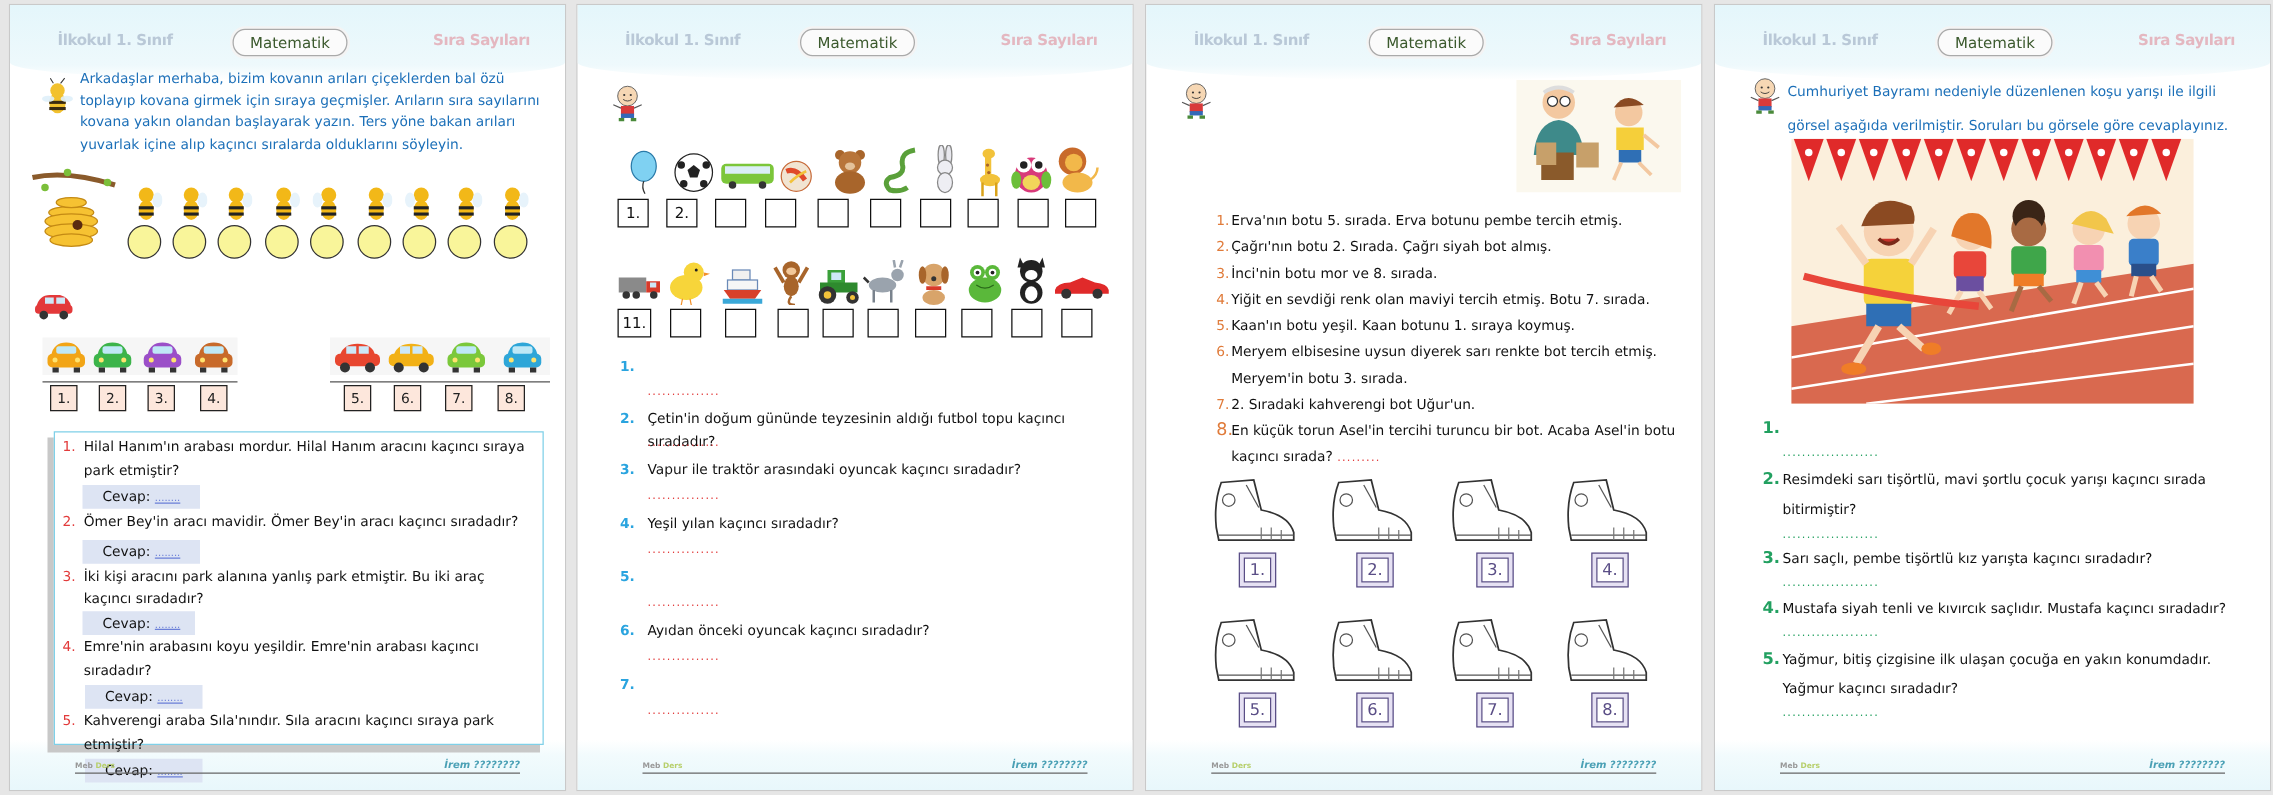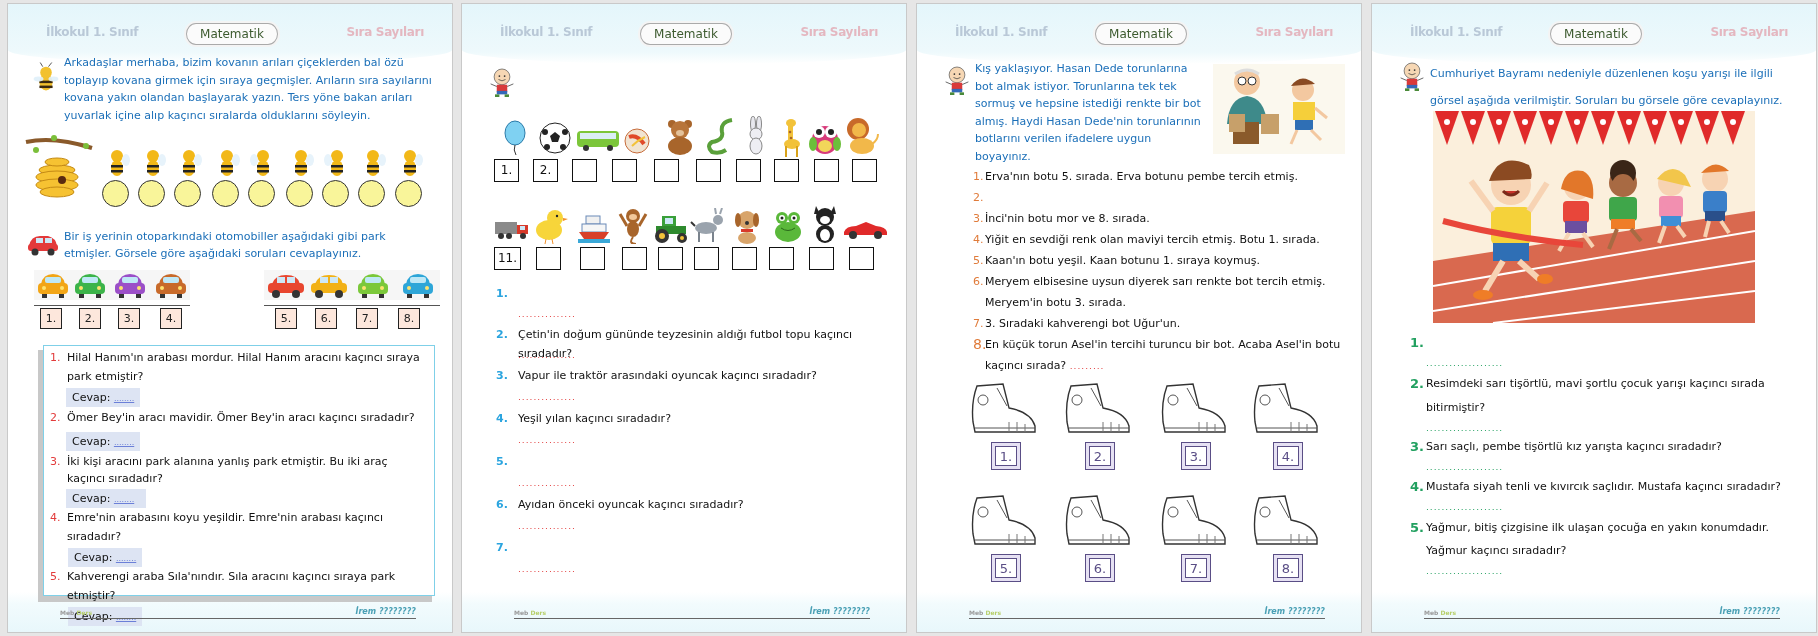--- a/index.html
+++ b/index.html
@@ -39,21 +39,21 @@
   .num-red { color: #e23b3b; }
   .num-blue { color: #2aa4df; font-weight: bold; }
   .num-orange { color: #e07b3a; }
   .num-green { color: #22a060; font-weight: bold; }
   .dots-red { color: #e23b3b; font-size: 9px; letter-spacing: 1px; }
   .dots-green { color: #22a060; font-size: 9px; letter-spacing: 1px; }
   .box { position: absolute; width: 25px; height: 23px; border: 1.5px solid #111; background: #fff; font-size: 12px; text-align: center; line-height: 20px; color: #111; }
   .pbox { position: absolute; width: 22px; height: 21px; border: 1px solid #222; background: #fde7dc; font-size: 11px; text-align: center; line-height: 19px; color: #222; }
   .bootlabel { position: absolute; width: 30px; height: 28px; border: 1.5px solid #5a4e86; background: #e6e1f3; }
   .bootlabel .inner { position: absolute; left: 3px; top: 3px; right: 3px; bottom: 3px; border: 1px solid #5a4e86; background: #fff; text-align: center; font-size: 13px; line-height: 20px; color: #5a4e86; }
-  .cevap { display: inline-block; background: #dde4f3; padding: 0 6px; height: 19px; font-size: 11px; line-height: 19px; color: #111; }
+  .cevap { display: inline-block; background: #dde4f3; padding: 0 16px; height: 19px; font-size: 11px; line-height: 19px; color: #111; }
   .cevap .u { color: #6b7fd8; font-size: 8px; text-decoration: underline; text-decoration-color: #6b7fd8; }
 </style>
 </head>
 <body>
 
 <div class="page" style="left:7px;">
   <div class="topwave"></div>
   <div class="botwave"></div>
   <div class="hdr-left">İlkokul 1. Sınıf</div>
   <div class="hdr-center">Matematik</div>
@@ -178,21 +178,20 @@
   </div>
 
   <svg style="position:absolute; left:18px; top:228px;" width="34" height="24" viewBox="0 0 34 24">
     <path d="M3 14 Q5 4 14 4 L22 4 Q30 6 31 14 Z" fill="#e3393a"></path>
     <rect x="2" y="12" width="30" height="7" rx="3" fill="#e3393a"></rect>
     <rect x="10" y="6" width="7" height="5" fill="#cde8f7"></rect>
     <rect x="19" y="6" width="7" height="5" fill="#cde8f7"></rect>
     <circle cx="9" cy="20" r="3.5" fill="#333"></circle>
       <circle cx="25" cy="20" r="3.5" fill="#333"></circle>
   </svg>
-  <div class="intro" style="left:56px; top:224px; width:340px; line-height:17px;">Bir iş yerinin otoparkındaki otomobiller aşağıdaki gibi park etmişler. Görsele göre aşağıdaki soruları cevaplayınız.</div>
 
   <div style="position:absolute; left:26px; top:266px; width:156px; height:60px;">
     <div style="position:absolute; left:0; top:0; width:156px; height:30px; background:#f6f6f6;"></div>
     <div style="position:absolute; left:2px; top:2px;"><svg width="34" height="28" viewBox="0 0 34 28">
           <path d="M5 12 Q7 2 17 2 Q27 2 29 12 Z" fill="#f2a516"></path>
           <rect x="2" y="11" width="30" height="11" rx="4" fill="#f2a516"></rect>
           <rect x="9" y="5" width="16" height="6" rx="2" fill="#bfe8f6"></rect>
           <circle cx="8" cy="16" r="2" fill="#ffe36e"></circle>
           <circle cx="26" cy="16" r="2" fill="#ffe36e"></circle>
           <rect x="6" y="22" width="5" height="4" fill="#333"></rect>
@@ -554,21 +553,20 @@
     <circle cx="13" cy="10" r="1" fill="#333"></circle>
       <circle cx="19" cy="10" r="1" fill="#333"></circle>
     <path d="M12 14 Q16 17 20 14" stroke="#333" fill="none" stroke-width="0.8"></path>
     <rect x="10" y="20" width="12" height="8" fill="#d93a3a"></rect>
     <rect x="10" y="27" width="12" height="4" fill="#3468b8"></rect>
     <line x1="10" y1="22" x2="3" y2="19" stroke="#555"></line>
       <line x1="22" y1="22" x2="29" y2="19" stroke="#555"></line>
     <rect x="8" y="31" width="5" height="3" fill="#4a8a3a"></rect>
       <rect x="19" y="31" width="5" height="3" fill="#4a8a3a"></rect>
   </svg>
-  <div class="intro" style="left:58px; top:56px; width:232px; line-height:17.5px;">Kış yaklaşıyor. Hasan Dede torunlarına bot almak istiyor. Torunlarına tek tek sormuş ve hepsine istediği renkte bir bot almış. Haydi Hasan Dede'nin torunlarının botlarını verilen ifadelere uygun boyayınız.</div>
 
   <svg style="position:absolute; left:296px; top:60px;" width="132" height="90" viewBox="0 0 132 90">
     <rect x="0" y="0" width="132" height="90" fill="#fbf8ee"></rect>
     <circle cx="34" cy="18" r="13" fill="#f3c8a0"></circle>
     <circle cx="29" cy="17" r="4" fill="#fff" stroke="#333"></circle>
       <circle cx="39" cy="17" r="4" fill="#fff" stroke="#333"></circle>
     <path d="M22 10 Q34 2 46 10" stroke="#ddd" stroke-width="3" fill="none"></path>
     <path d="M14 60 Q16 34 34 32 Q52 34 54 60 Z" fill="#3e8a8a"></path>
     <rect x="20" y="58" width="26" height="22" fill="#8a5a2b"></rect>
     <rect x="16" y="50" width="16" height="18" fill="#c7a06a"></rect>
@@ -582,40 +580,41 @@
     <line x1="102" y1="44" x2="114" y2="54" stroke="#f3c8a0" stroke-width="3"></line>
   </svg>
 
   <div style="position:absolute; left:56px; top:162px; width:370px;">
     <div class="q-text" style="display:flex; height:21px; line-height:21px;">
         <span class="num-orange" style="width:12px; flex:none;">1.</span>
         <span>Erva'nın botu 5. sırada. Erva botunu pembe tercih etmiş.</span>
       </div>
     <div class="q-text" style="display:flex; height:21px; line-height:21px;">
         <span class="num-orange" style="width:12px; flex:none;">2.</span>
+        <span>Çağrı'nın botu 2. Sırada. Çağrı siyah bot almış.</span>
       </div>
     <div class="q-text" style="display:flex; height:21px; line-height:21px;">
         <span class="num-orange" style="width:12px; flex:none;">3.</span>
         <span>İnci'nin botu mor ve 8. sırada.</span>
       </div>
     <div class="q-text" style="display:flex; height:21px; line-height:21px;">
         <span class="num-orange" style="width:12px; flex:none;">4.</span>
-        <span>Yiğit en sevdiği renk olan maviyi tercih etmiş. Botu 1. sırada.</span>
+        <span>Yiğit en sevdiği renk olan maviyi tercih etmiş. Botu 7. sırada.</span>
       </div>
     <div class="q-text" style="display:flex; height:21px; line-height:21px;">
         <span class="num-orange" style="width:12px; flex:none;">5.</span>
         <span>Kaan'ın botu yeşil. Kaan botunu 1. sıraya koymuş.</span>
       </div>
     <div class="q-text" style="display:flex; line-height:21px;">
         <span class="num-orange" style="width:12px; flex:none;">6.</span>
         <span>Meryem elbisesine uysun diyerek sarı renkte bot tercih etmiş. Meryem'in botu 3. sırada.</span>
       </div>
     <div class="q-text" style="display:flex; height:21px; line-height:21px;">
         <span class="num-orange" style="width:12px; flex:none;">7.</span>
-        <span>3. Sıradaki kahverengi bot Uğur'un.</span>
+        <span>2. Sıradaki kahverengi bot Uğur'un.</span>
       </div>
     <div class="q-text" style="display:flex; line-height:21px;">
         <span class="num-orange" style="width:12px; flex:none; font-size:14px;">8.</span>
         <span><span>En küçük torun Asel'in tercihi turuncu bir bot. Acaba Asel'in botu kaçıncı sırada?</span> <span class="dots-red">.........</span></span>
       </div>
   </div>
 
   <div style="position:absolute; left:52px; top:378px; width:340px; height:210px;">
 
     <div style="position:absolute; left:0px; top:0;">

